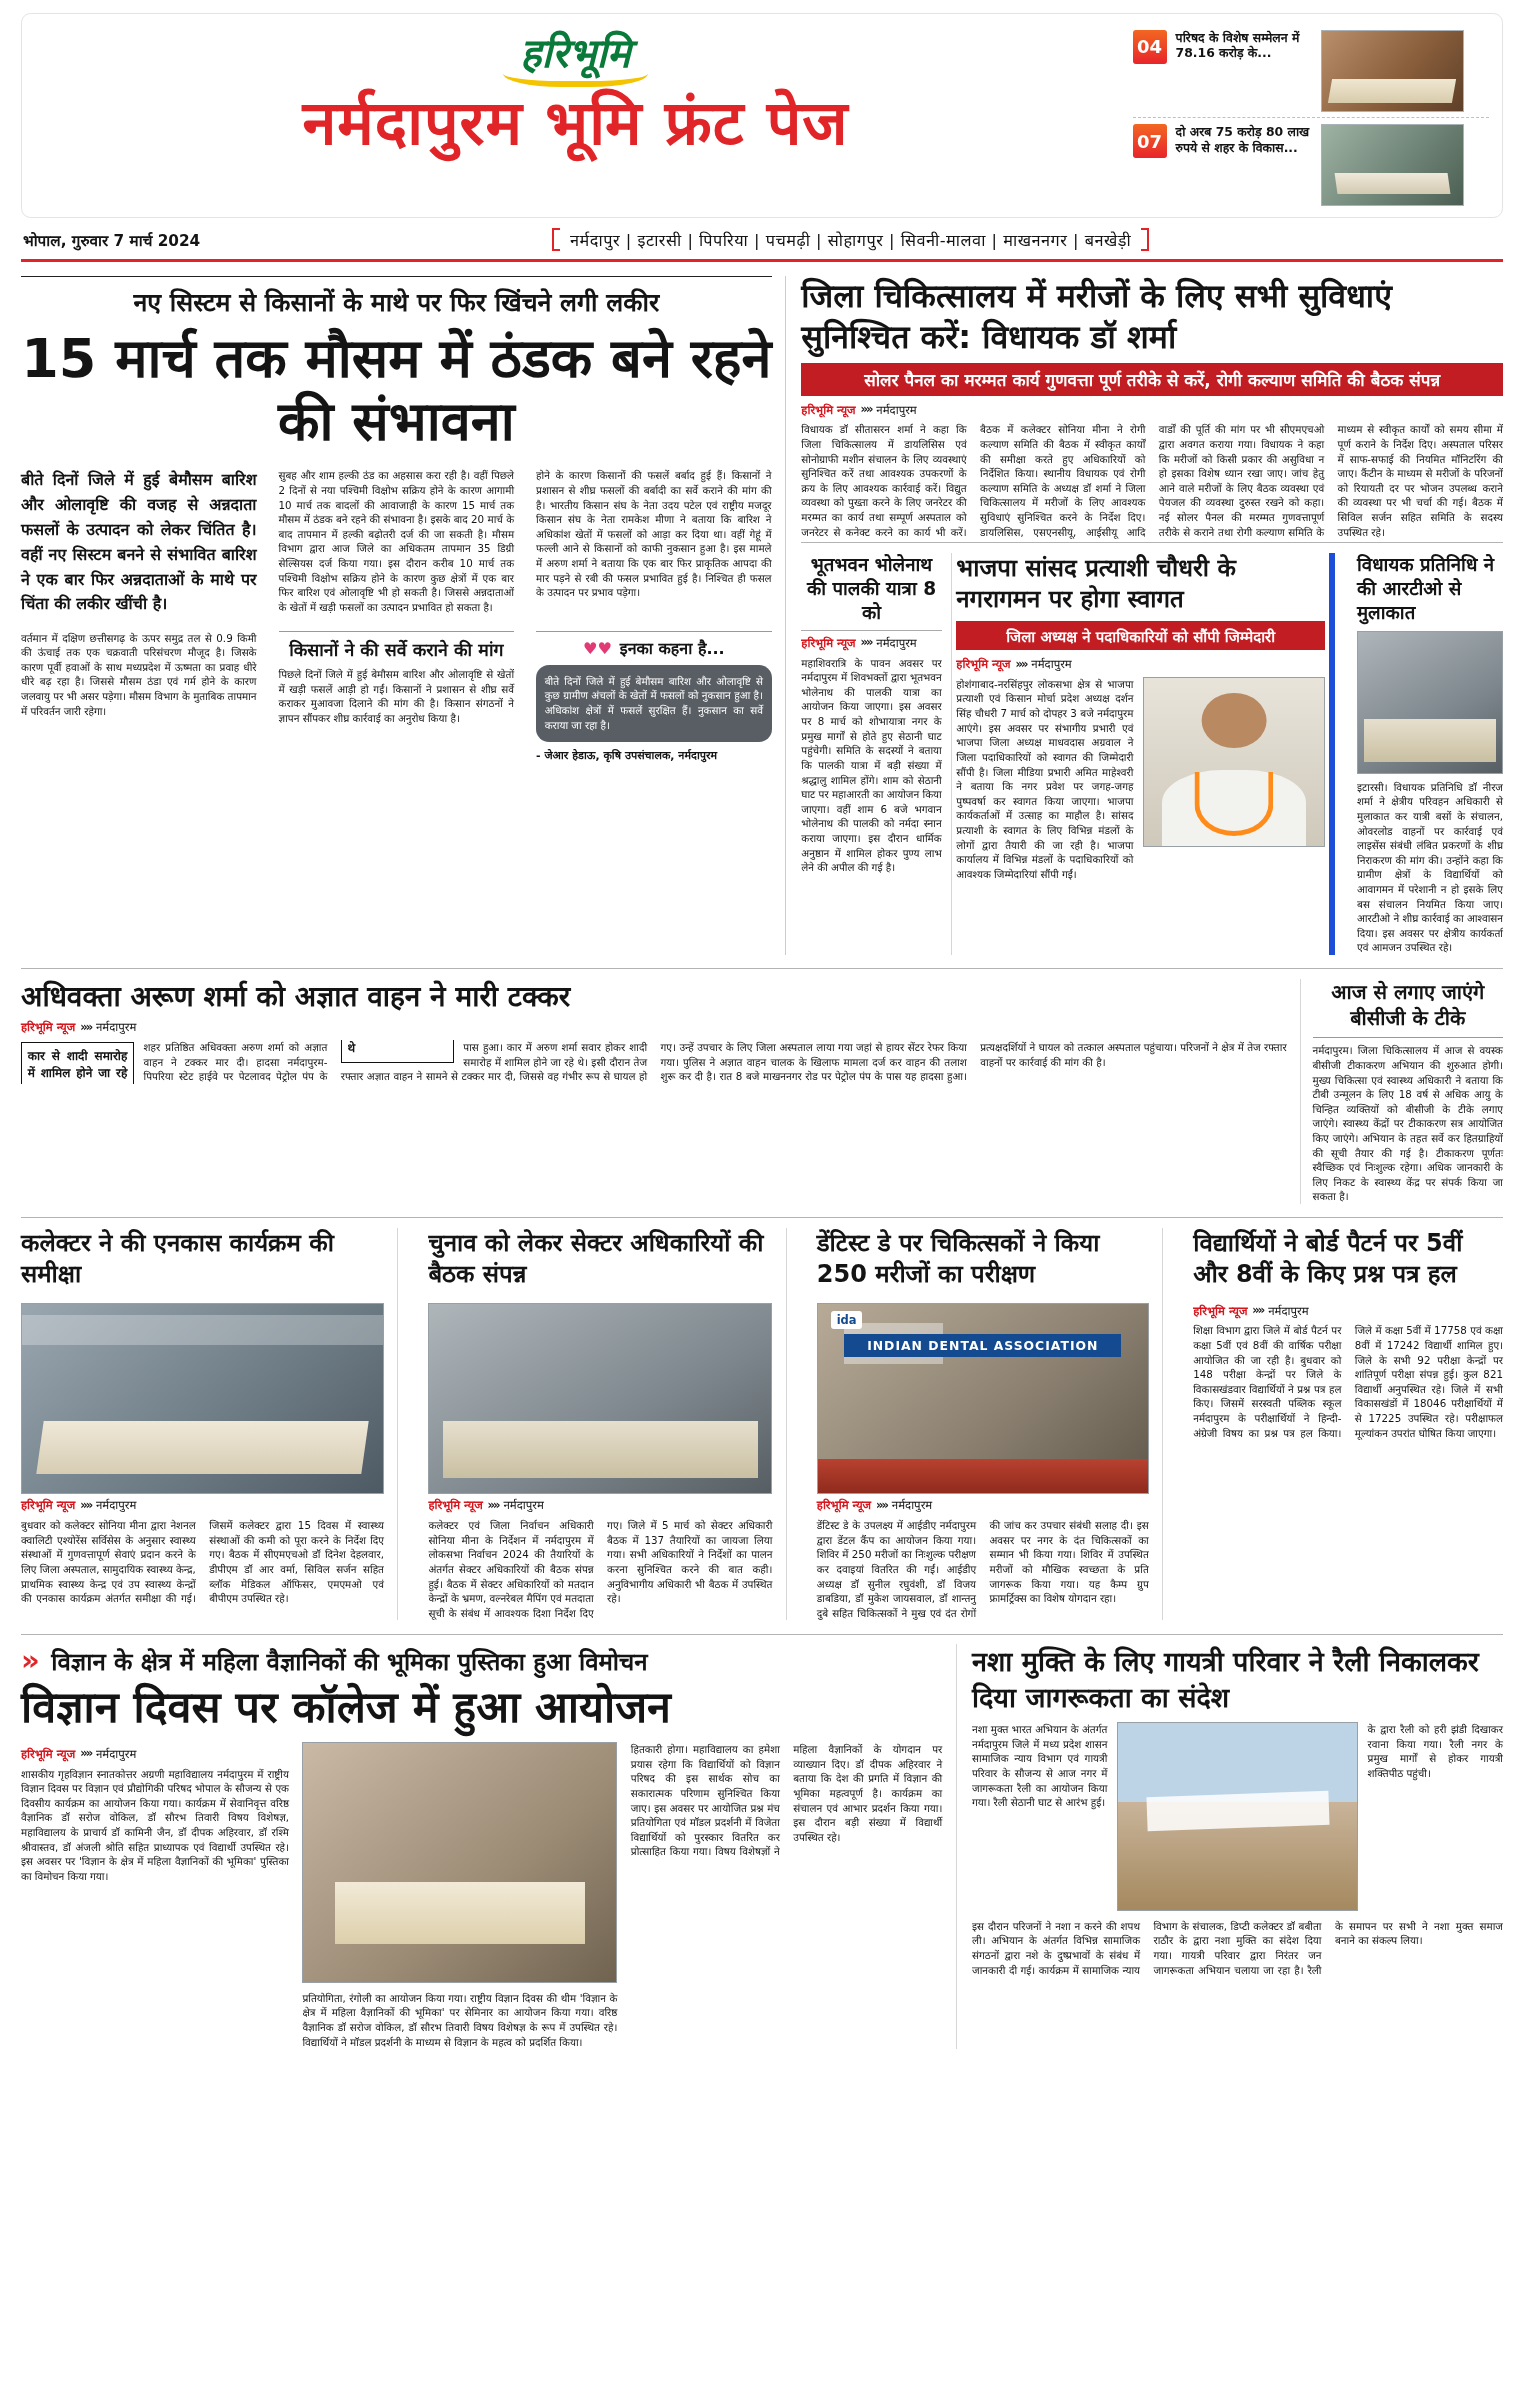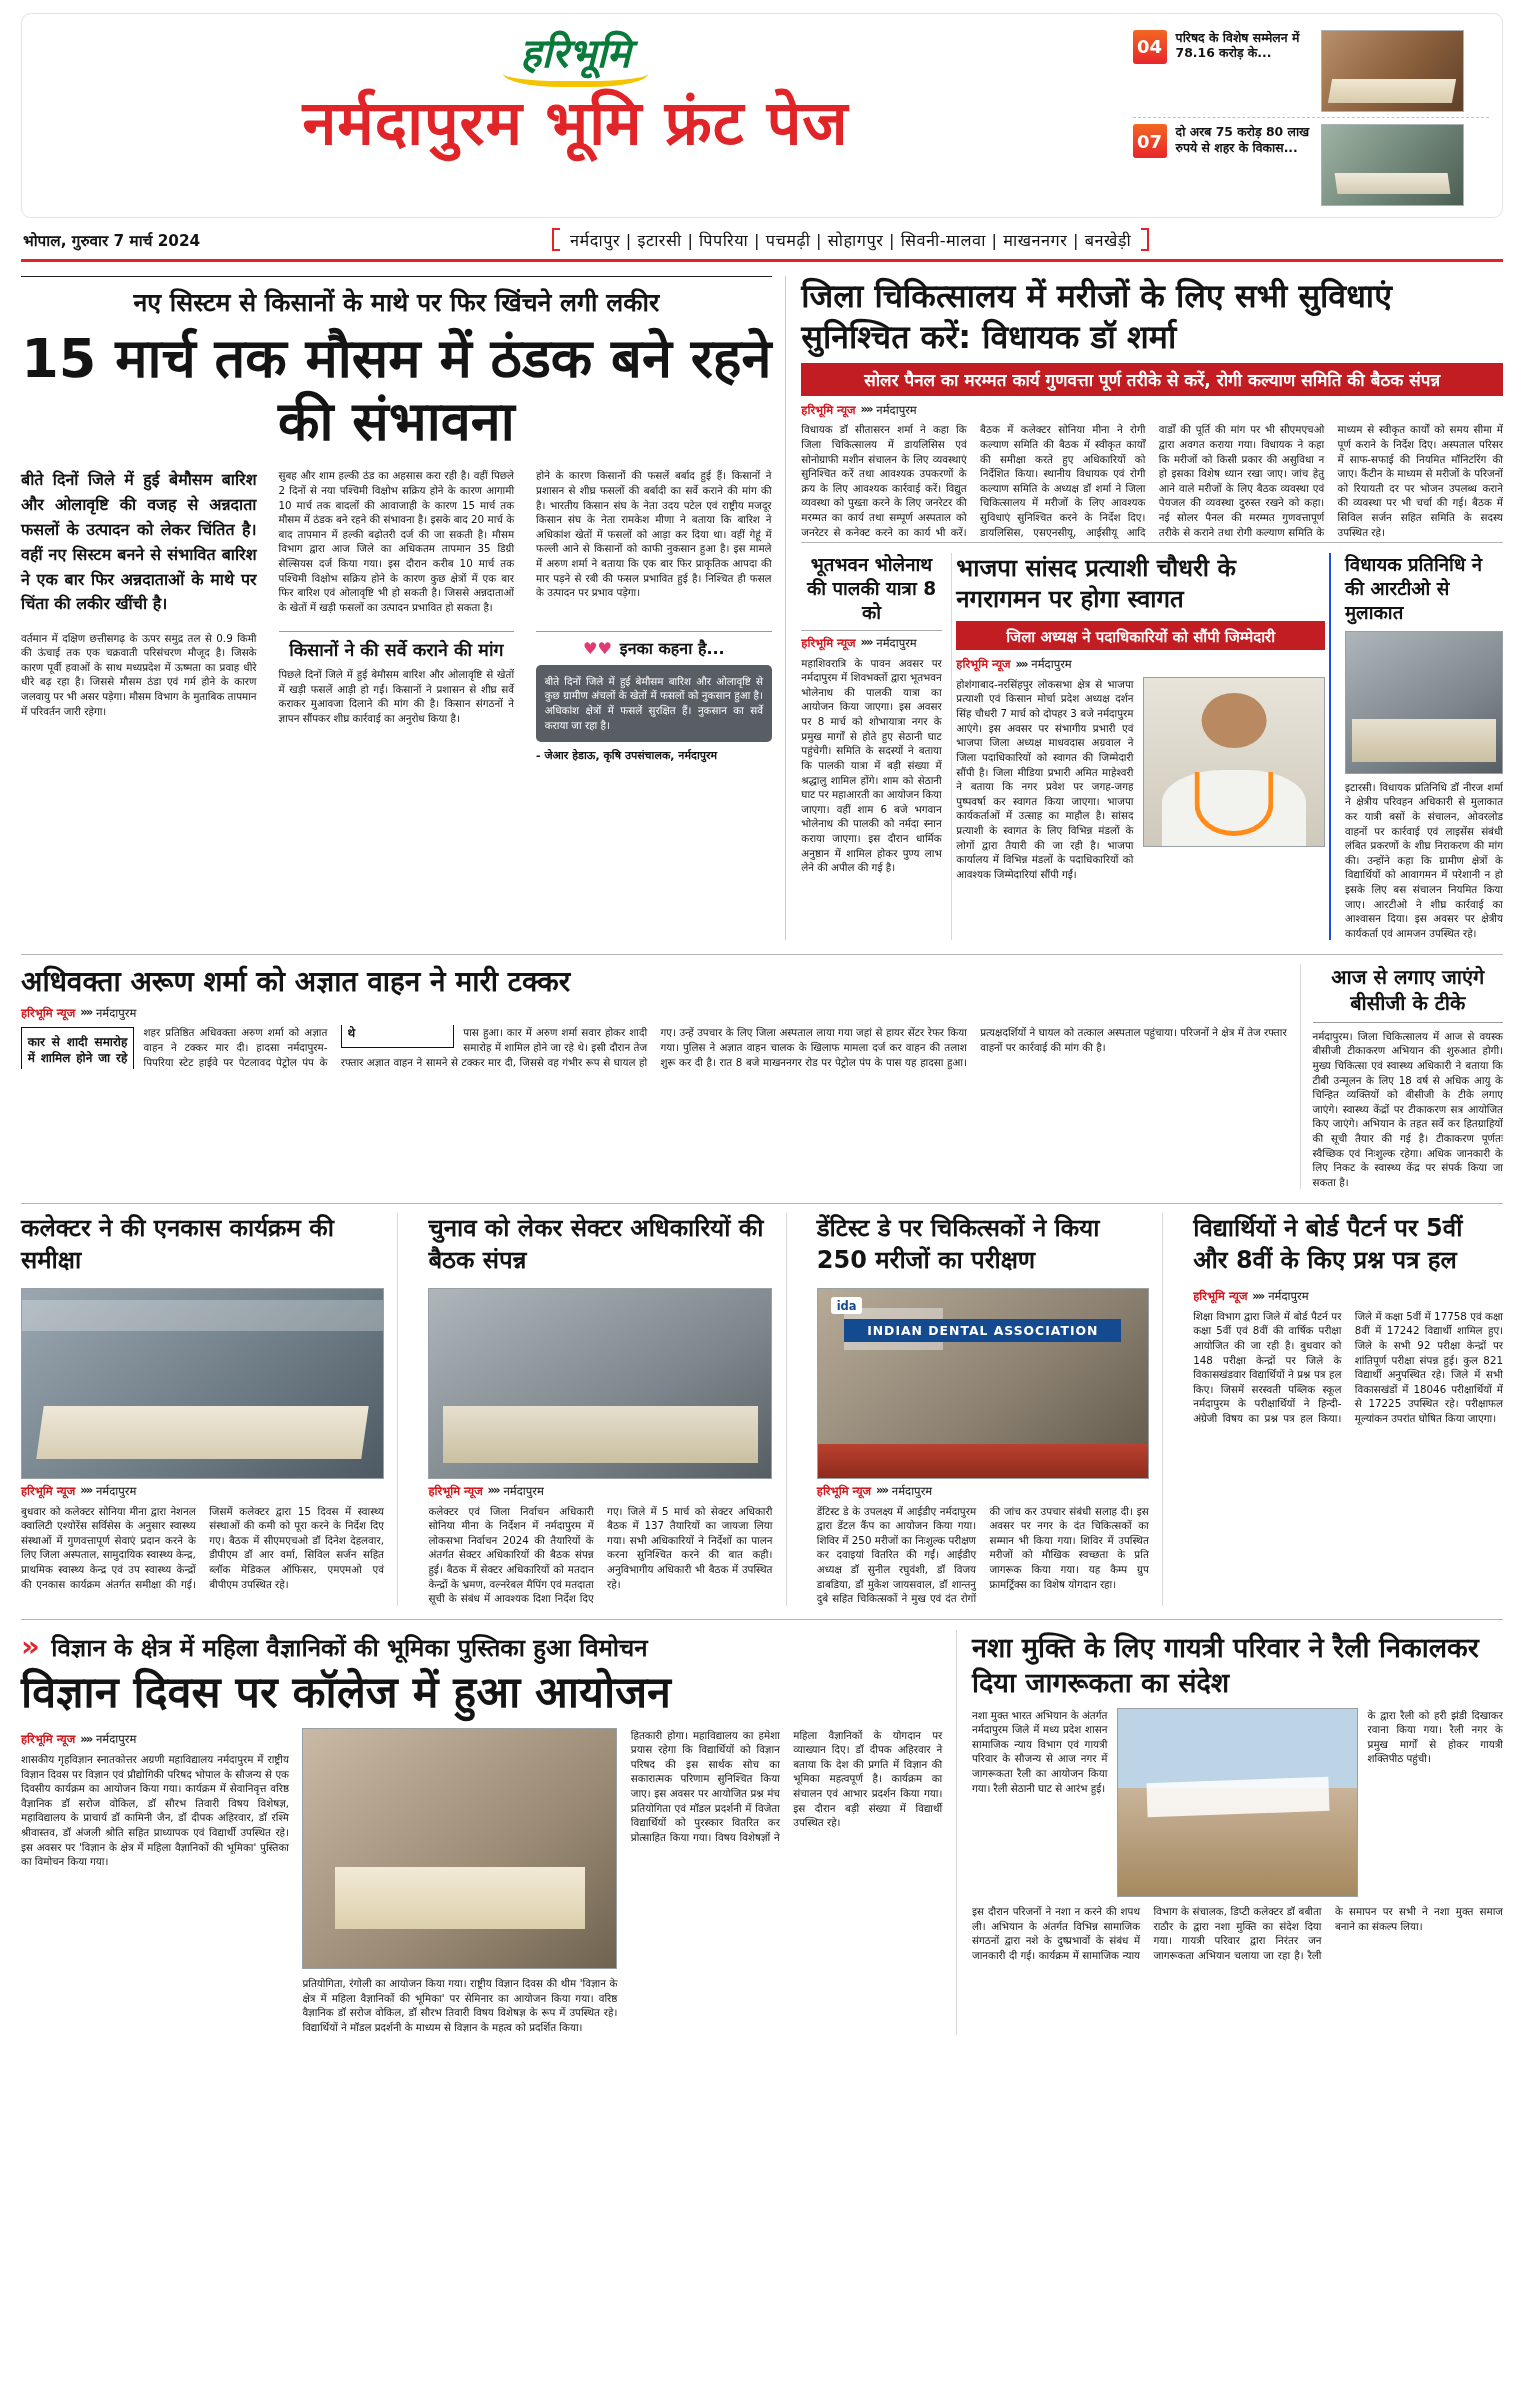--- a/index.html
+++ b/index.html
@@ -59,38 +59,38 @@
   .lead-kicker{border-top:1.9px solid #222;padding:7.6px 0 3.8px;text-align:center;font-size:25px;font-weight:800}
   .lead-head{font-size:54px;font-weight:800;text-align:center;line-height:1.16;margin:5.7px 0 15.3px}
   .lead-cols{display:grid;grid-template-columns:1fr 1fr 1fr;gap:22px;margin-bottom:13.4px}
   .lead-intro{font-size:16px;font-weight:700;line-height:1.55;text-align:justify}
   .sub-art{border-top:1px solid #999;padding-top:5.7px}
   .sub-head{font-size:17.7px;font-weight:800;text-align:center;margin-bottom:5.7px}
   .quote{border-top:1px solid #999;padding-top:5.7px}
   .quote-head{display:flex;align-items:center;justify-content:center;gap:7.6px;margin-bottom:5.7px}
   .quote-icon{color:#e23a74;font-size:16.3px}
   .quote-title{font-size:16px;font-weight:800}
-  .quote-body{background:#595e64;color:#fff;font-size:10.3px;line-height:1.45;text-align:justify;padding:8.6px;border-radius:5px}
+  .quote-body{background:#595e64;color:#fff;font-size:10.3px;line-height:1.45;text-align:justify;padding:8.6px;border-radius:13px}
   .quote-attr{font-size:11px;font-weight:700;margin-top:4.8px}
 
   .hospital-head{font-size:32px;font-weight:800;line-height:1.28}
   .hospital-banner{font-size:17px}
   .hospital-body{columns:4;column-gap:13.4px}
   .mid-grid{display:grid;grid-template-columns:151px 1fr 174px;gap:4px;border-top:1px solid #b3b3b3;margin-top:3px;padding-top:9.6px}
   .palki-head{font-size:18.6px;font-weight:800;text-align:center;line-height:1.3;border-bottom:1px solid #aaa;padding-bottom:4.8px;margin-bottom:3.8px}
   .side-col{border-right:1px solid #d6d6d6;padding-right:9.6px}
   .bjp-head{font-size:24px;font-weight:800;line-height:1.3}
   .bjp-banner{font-size:15px}
   .bjp-flex{display:flex;gap:9.6px}
   .bjp-body{flex:1}
   .portrait{flex:none;width:182px;height:170px;background:linear-gradient(#e8e4da 0%,#cfc9bb 100%)}
   .portrait::before{content:"";position:absolute;top:9%;left:50%;transform:translateX(-50%);width:36%;height:33%;border-radius:50%;background:#b98a62}
   .portrait::after{content:"";position:absolute;bottom:-1.9px;left:50%;transform:translateX(-50%);width:80%;height:46%;border-radius:42% 42% 0 0;background:#f2f2ef}
   .garland{position:absolute;bottom:6%;left:50%;transform:translateX(-50%);width:44%;height:38%;border:5.7px solid #ff8c1a;border-top:none;border-radius:0 0 50% 50%;z-index:2}
-  .rto-col{border-left:2px solid #1d4ed8;padding-left:14px}
+  .rto-col{border-left:6px solid #1d4ed8;padding-left:22px}
   .rto-head{font-size:18.6px;font-weight:800;line-height:1.3;margin-bottom:5.7px}
   .rto-photo{height:143px;margin-bottom:5.7px}
 
   
   .acc-grid{display:grid;grid-template-columns:1fr 203px;gap:13.4px}
   .acc-head{font-size:28px;font-weight:800;line-height:1.3;margin-bottom:1.9px}
   .acc-body{columns:4;column-gap:13.4px}
   .hl-box{float:left;width:113px;border:1.9px solid #111;padding:5.7px;margin:1.9px 9.6px 5.7px 0;font-size:12px;font-weight:800;line-height:1.35}
   .bcg-col{border-left:1px solid #d6d6d6;padding-left:11.5px}
   .bcg-head{font-size:20px;font-weight:800;text-align:center;line-height:1.3;border-bottom:1px solid #999;padding-bottom:5.7px;margin-bottom:5.7px}

